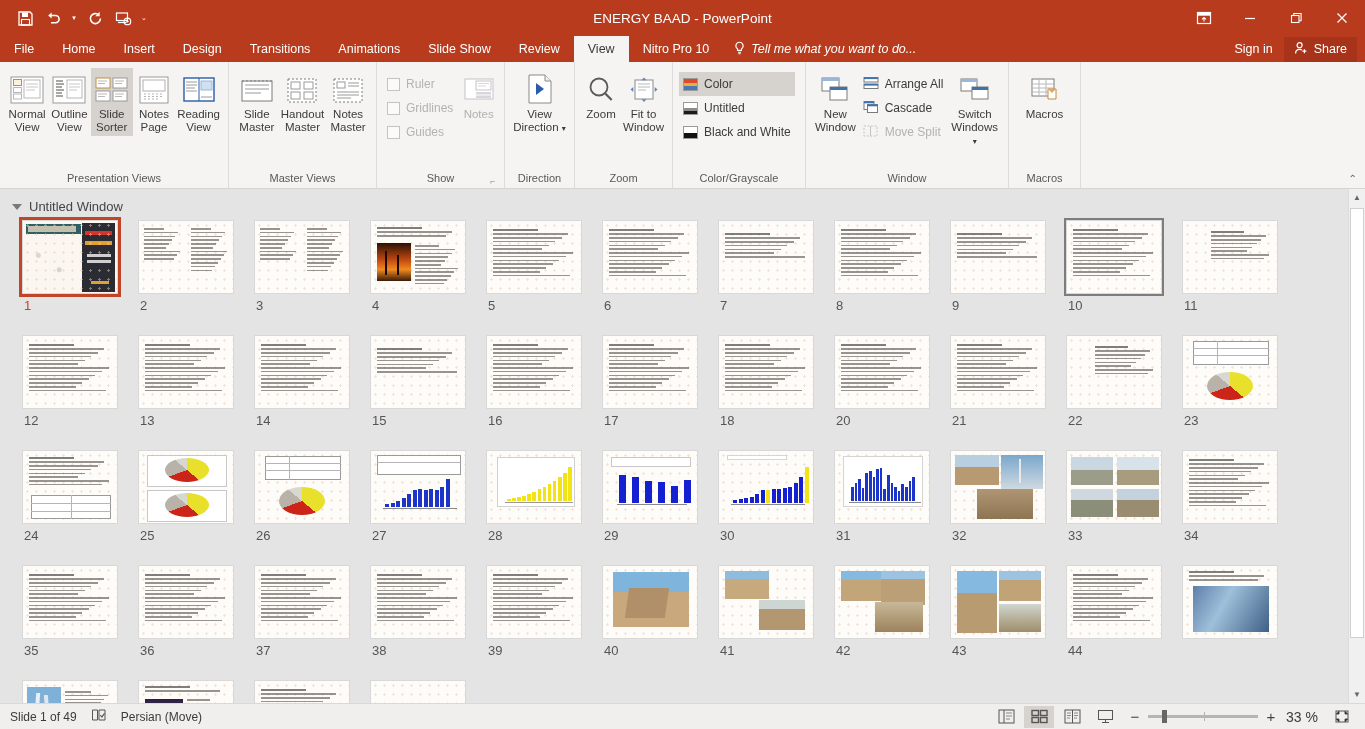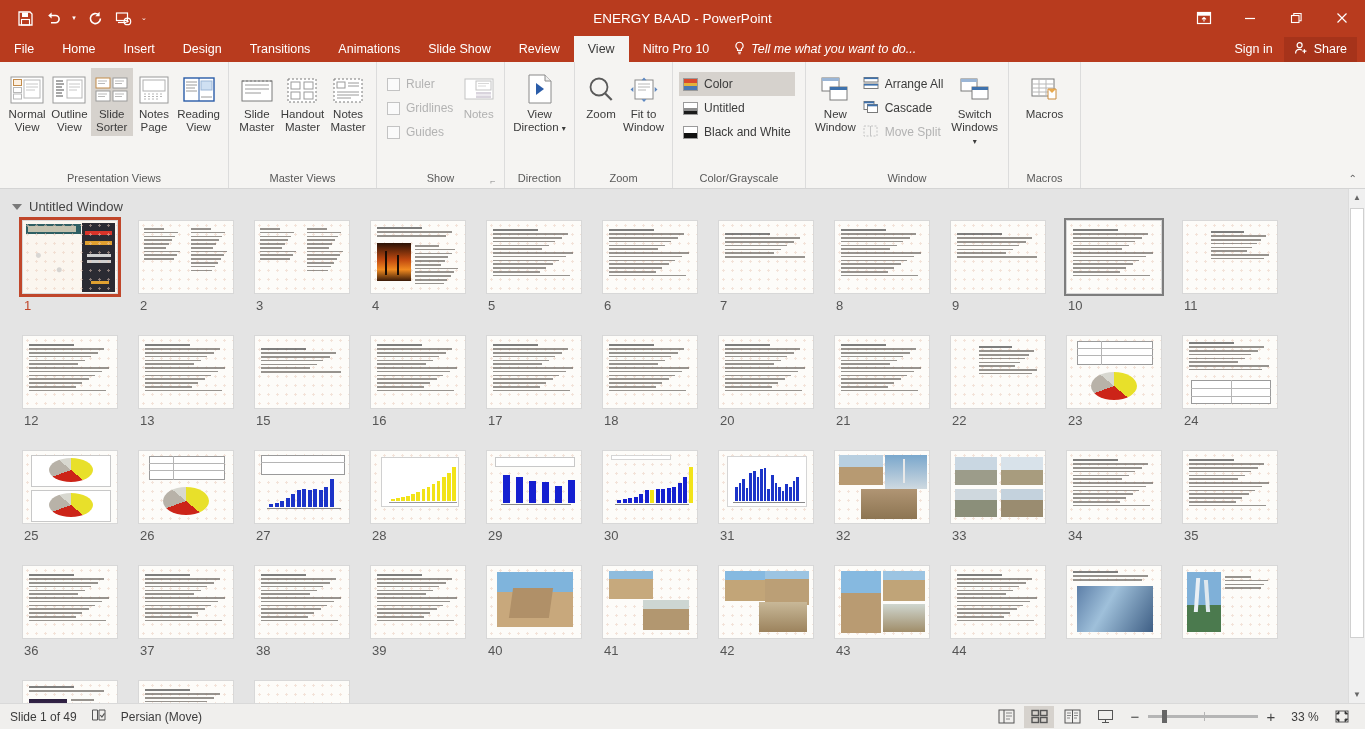--- a/index.html
+++ b/index.html
@@ -136,21 +136,21 @@
     display: flex; align-items: center; font-size: 12px; color: #3b3b3b; flex: 0 0 26px;
   }
   .sb-left { display: flex; align-items: center; gap: 14px; padding-left: 10px; }
   .sb-right { margin-left: auto; display: flex; align-items: center; gap: 3px; padding-right: 8px; }
   .viewbtn { width: 30px; height: 22px; display: flex; align-items: center; justify-content: center; color: #555; }
   .viewbtn.active { background: #d6d2cd; }
   .zslider { display: flex; align-items: center; gap: 7px; margin: 0 6px; }
   .ztrack { width: 110px; height: 3px; background: #b5b5b5; position: relative; }
   .zthumb { position: absolute; left: 14px; top: -5px; width: 5px; height: 13px; background: #666; }
   .zmid { position: absolute; left: 56px; top: -3px; width: 1px; height: 9px; background: #b5b5b5; }
-  .zpct { font-size: 12px; color: #3b3b3b; width: 38px; text-align: center; }
+  .zpct { font-size: 14px; color: #3b3b3b; width: 38px; text-align: left; }
 </style>
 </head>
 <body>
 
 <div class="app">
 
   <div class="titlebar">
     <div class="qat">
       <div class="qat-btn" title="Save">
         <svg width="17" height="17" viewBox="0 0 17 17">
@@ -850,20 +850,43 @@
                   <div class="ln" style="width:94%"></div>
                 </div>
               </div>
             </div>
             <div class="slide-num">13</div>
           </div>
           <div class="cell">
             <div class="thumb-wrap">
               <div class="thumb">
                 <div class="dots"></div>
+                <div class="lines">
+                  <div class="ln t" style="width:55%"></div>
+                  <div class="ln" style="width:92%"></div>
+                  <div class="ln" style="width:84%"></div>
+                  <div class="ln" style="width:76%"></div>
+                  <div class="ln" style="width:68%"></div>
+                  <div class="ln" style="width:60%"></div>
+                  <div class="ln" style="width:97%"></div>
+                  <div class="ln" style="width:89%"></div>
+                  <div class="ln" style="width:81%"></div>
+                  <div class="ln" style="width:73%"></div>
+                  <div class="ln" style="width:65%"></div>
+                  <div class="ln" style="width:57%"></div>
+                  <div class="ln" style="width:94%"></div>
+                </div>
+              </div>
+            </div>
+            <div class="slide-num">14</div>
+          </div>
+          <div class="cell">
+            <div class="thumb-wrap">
+              <div class="thumb">
+                <div class="dots"></div>
                 <div class="lines" style="top:12px">
                   <div class="ln t" style="width:55%"></div>
                   <div class="ln" style="width:92%"></div>
                   <div class="ln" style="width:84%"></div>
                   <div class="ln" style="width:76%"></div>
                   <div class="ln" style="width:68%"></div>
                   <div class="ln" style="width:60%"></div>
                   <div class="ln" style="width:97%"></div>
                 </div>
               </div>

